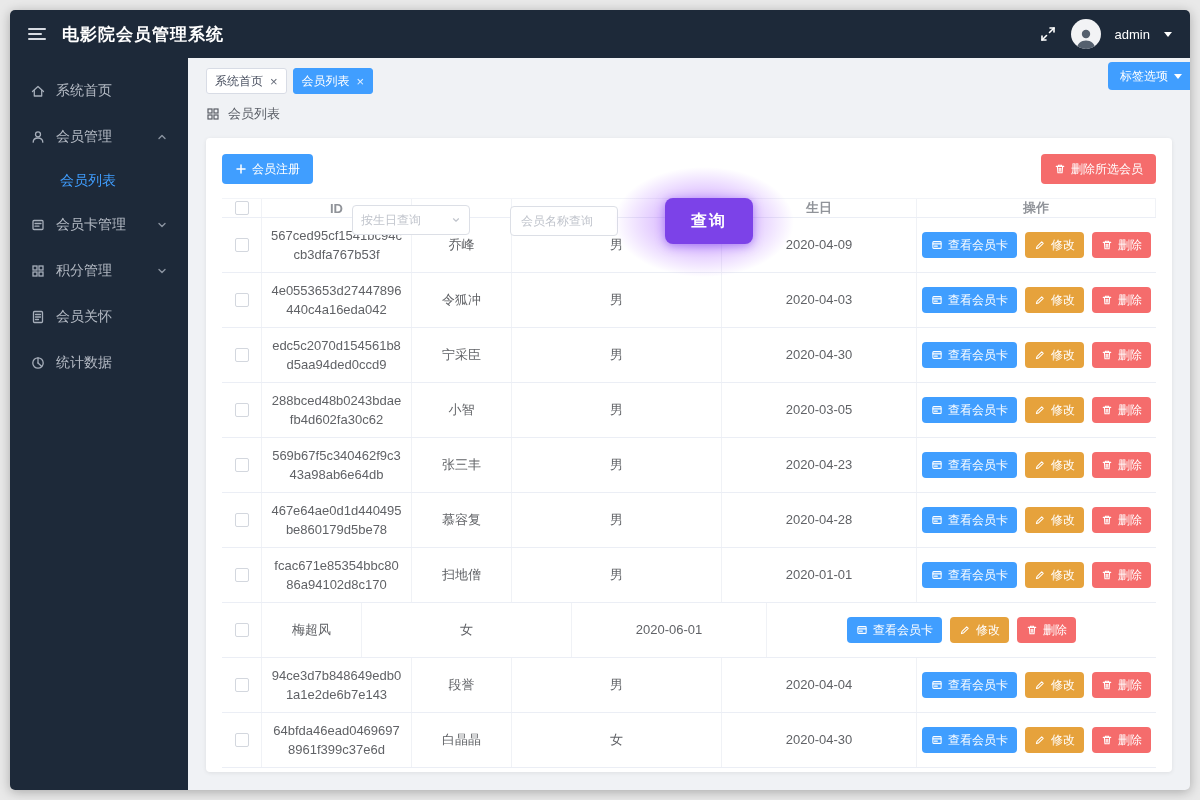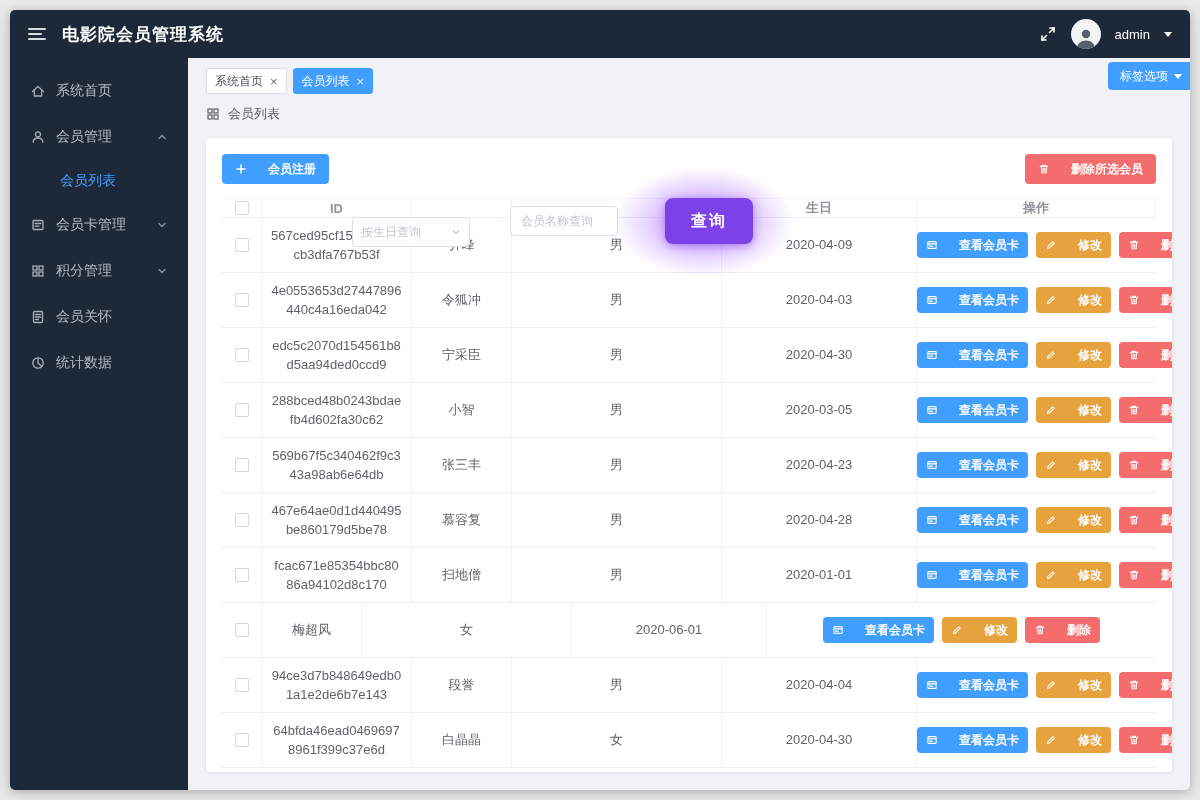--- a/index.html
+++ b/index.html
@@ -36,21 +36,21 @@
   .tab-x{font-size:13px;line-height:1;opacity:.85;cursor:pointer;}
   .tag-options{position:absolute;right:0;top:4px;height:28px;display:flex;align-items:center;gap:6px;background:var(--primary,#409eff);color:#fff;border:none;font-size:12px;padding:0 8px 0 12px;border-radius:4px 0 0 4px;cursor:pointer;}
   .caret-down-s{width:0;height:0;border-left:4px solid transparent;border-right:4px solid transparent;border-top:5px solid #fff;}
 
   
   .crumb{flex:0 0 32px;display:flex;align-items:center;gap:8px;padding:0 18px;color:#5a5e66;font-size:13px;}
 
   
   .card{flex:1;min-height:0;margin:8px 18px 18px;background:#fff;border-radius:4px;box-shadow:0 1px 4px rgba(0,0,0,.08);padding:16px;display:flex;flex-direction:column;overflow:hidden;}
   .card-toolbar{display:flex;justify-content:space-between;align-items:center;margin-bottom:14px;}
-  .btn{display:inline-flex;align-items:center;justify-content:flex-end;gap:21px;border:none;border-radius:4px;color:#fff;font-size:12px;cursor:pointer;white-space:nowrap;font-weight:bold;}
+  .btn{display:inline-flex;align-items:center;justify-content:flex-end;gap:5px;border:none;border-radius:4px;color:#fff;font-size:12px;cursor:pointer;white-space:nowrap;}
   .btn-md{height:30px;padding:0 13px;}
   .btn-sm{height:26px;padding:0 9px;}
   .btn-primary{background:var(--primary,#409eff);}
   .btn-danger{background:var(--danger,#f56c6c);}
   .btn-warning{background:var(--warning,#e6a23c);}
 
   
   .table{flex:1;min-height:0;display:flex;flex-direction:column;}
   .thead{position:relative;display:flex;align-items:center;height:44px;border-bottom:1px solid #ebeef5;border-top:1px solid #f2f4f8;}
   .tr{display:flex;border-bottom:1px solid #ebeef5;}
@@ -60,21 +60,21 @@
   .td{height:54px;font-size:13px;color:#606266;line-height:1.5;}
   .c-check{flex:0 0 40px;}
   .c-id{flex:0 0 150px;padding:0 9px;word-break:break-all;}
   .c-name{flex:0 0 100px;}
   .c-gender{flex:0 0 210px;}
   .c-bday{flex:0 0 195px;}
   .c-act{flex:1;gap:8px;}
   .checkbox{width:14px;height:14px;background:#fff;border:1px solid #d3d7de;border-radius:2px;display:inline-block;cursor:pointer;}
 
   
-  .hdr-select{position:absolute;left:130px;top:18px;width:118px;height:30px;background:#fff;border:1px solid #dcdfe6;border-radius:4px;display:flex;align-items:center;justify-content:space-between;padding:0 8px;font-size:12px;color:#c0c4cc;cursor:pointer;z-index:2;}
+  .hdr-select{position:absolute;left:130px;top:6px;width:118px;height:30px;background:#fff;border:1px solid #dcdfe6;border-radius:4px;display:flex;align-items:center;justify-content:space-between;padding:0 8px;font-size:12px;color:#c0c4cc;cursor:pointer;z-index:2;}
   .hdr-input{position:absolute;left:288px;top:7px;width:108px;height:30px;border:1px solid #dcdfe6;border-radius:4px;padding:8px 10px;font-size:12px;color:#606266;outline:none;z-index:2;font-family:inherit;}
   .hdr-input::placeholder{color:#c0c4cc;}
   .query-glow{position:absolute;left:392px;top:-32px;width:180px;height:110px;background:radial-gradient(closest-side,rgba(163,82,255,.72),rgba(163,82,255,.30) 55%,rgba(163,82,255,0));pointer-events:none;z-index:2;}
   .query-btn{position:absolute;left:443px;top:-1px;width:88px;height:46px;background:var(--highlight,#7c42e8);color:#fff;border:none;border-radius:8px;font-size:16px;font-weight:bold;letter-spacing:2px;cursor:pointer;z-index:3;box-shadow:0 2px 10px rgba(124,66,232,.55);font-family:inherit;}
 </style>
 </head>
 <body>
 
 <div class="app">
 

